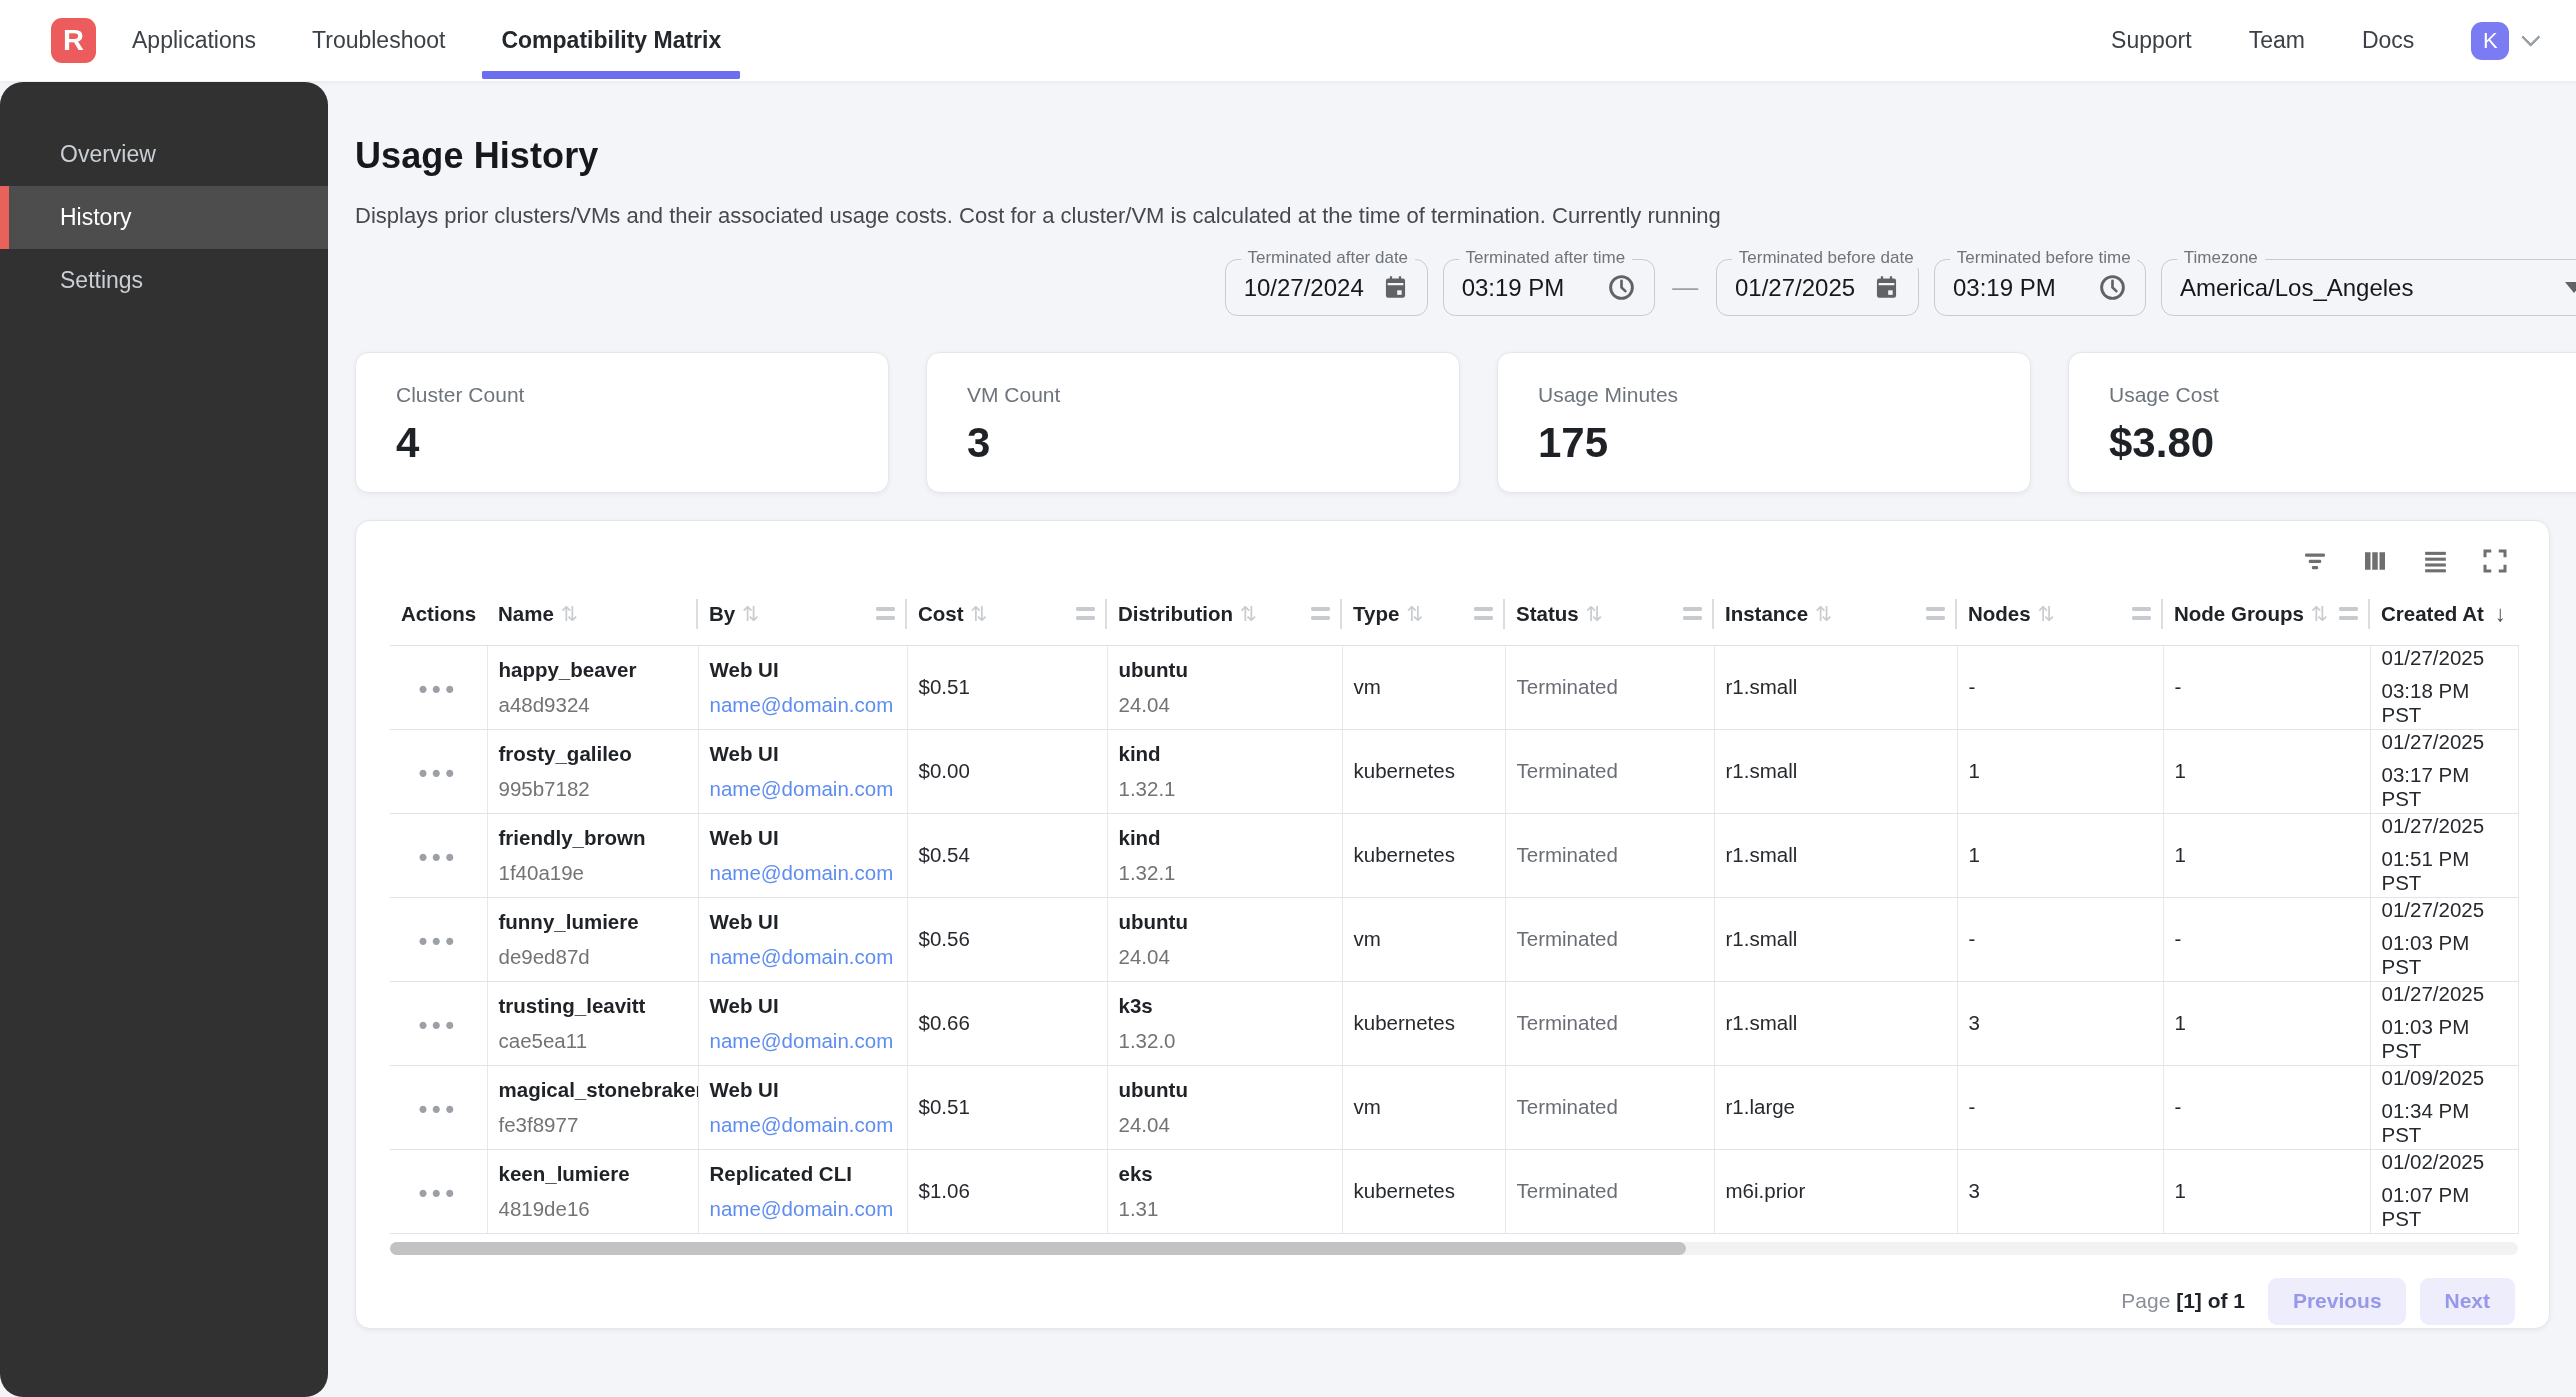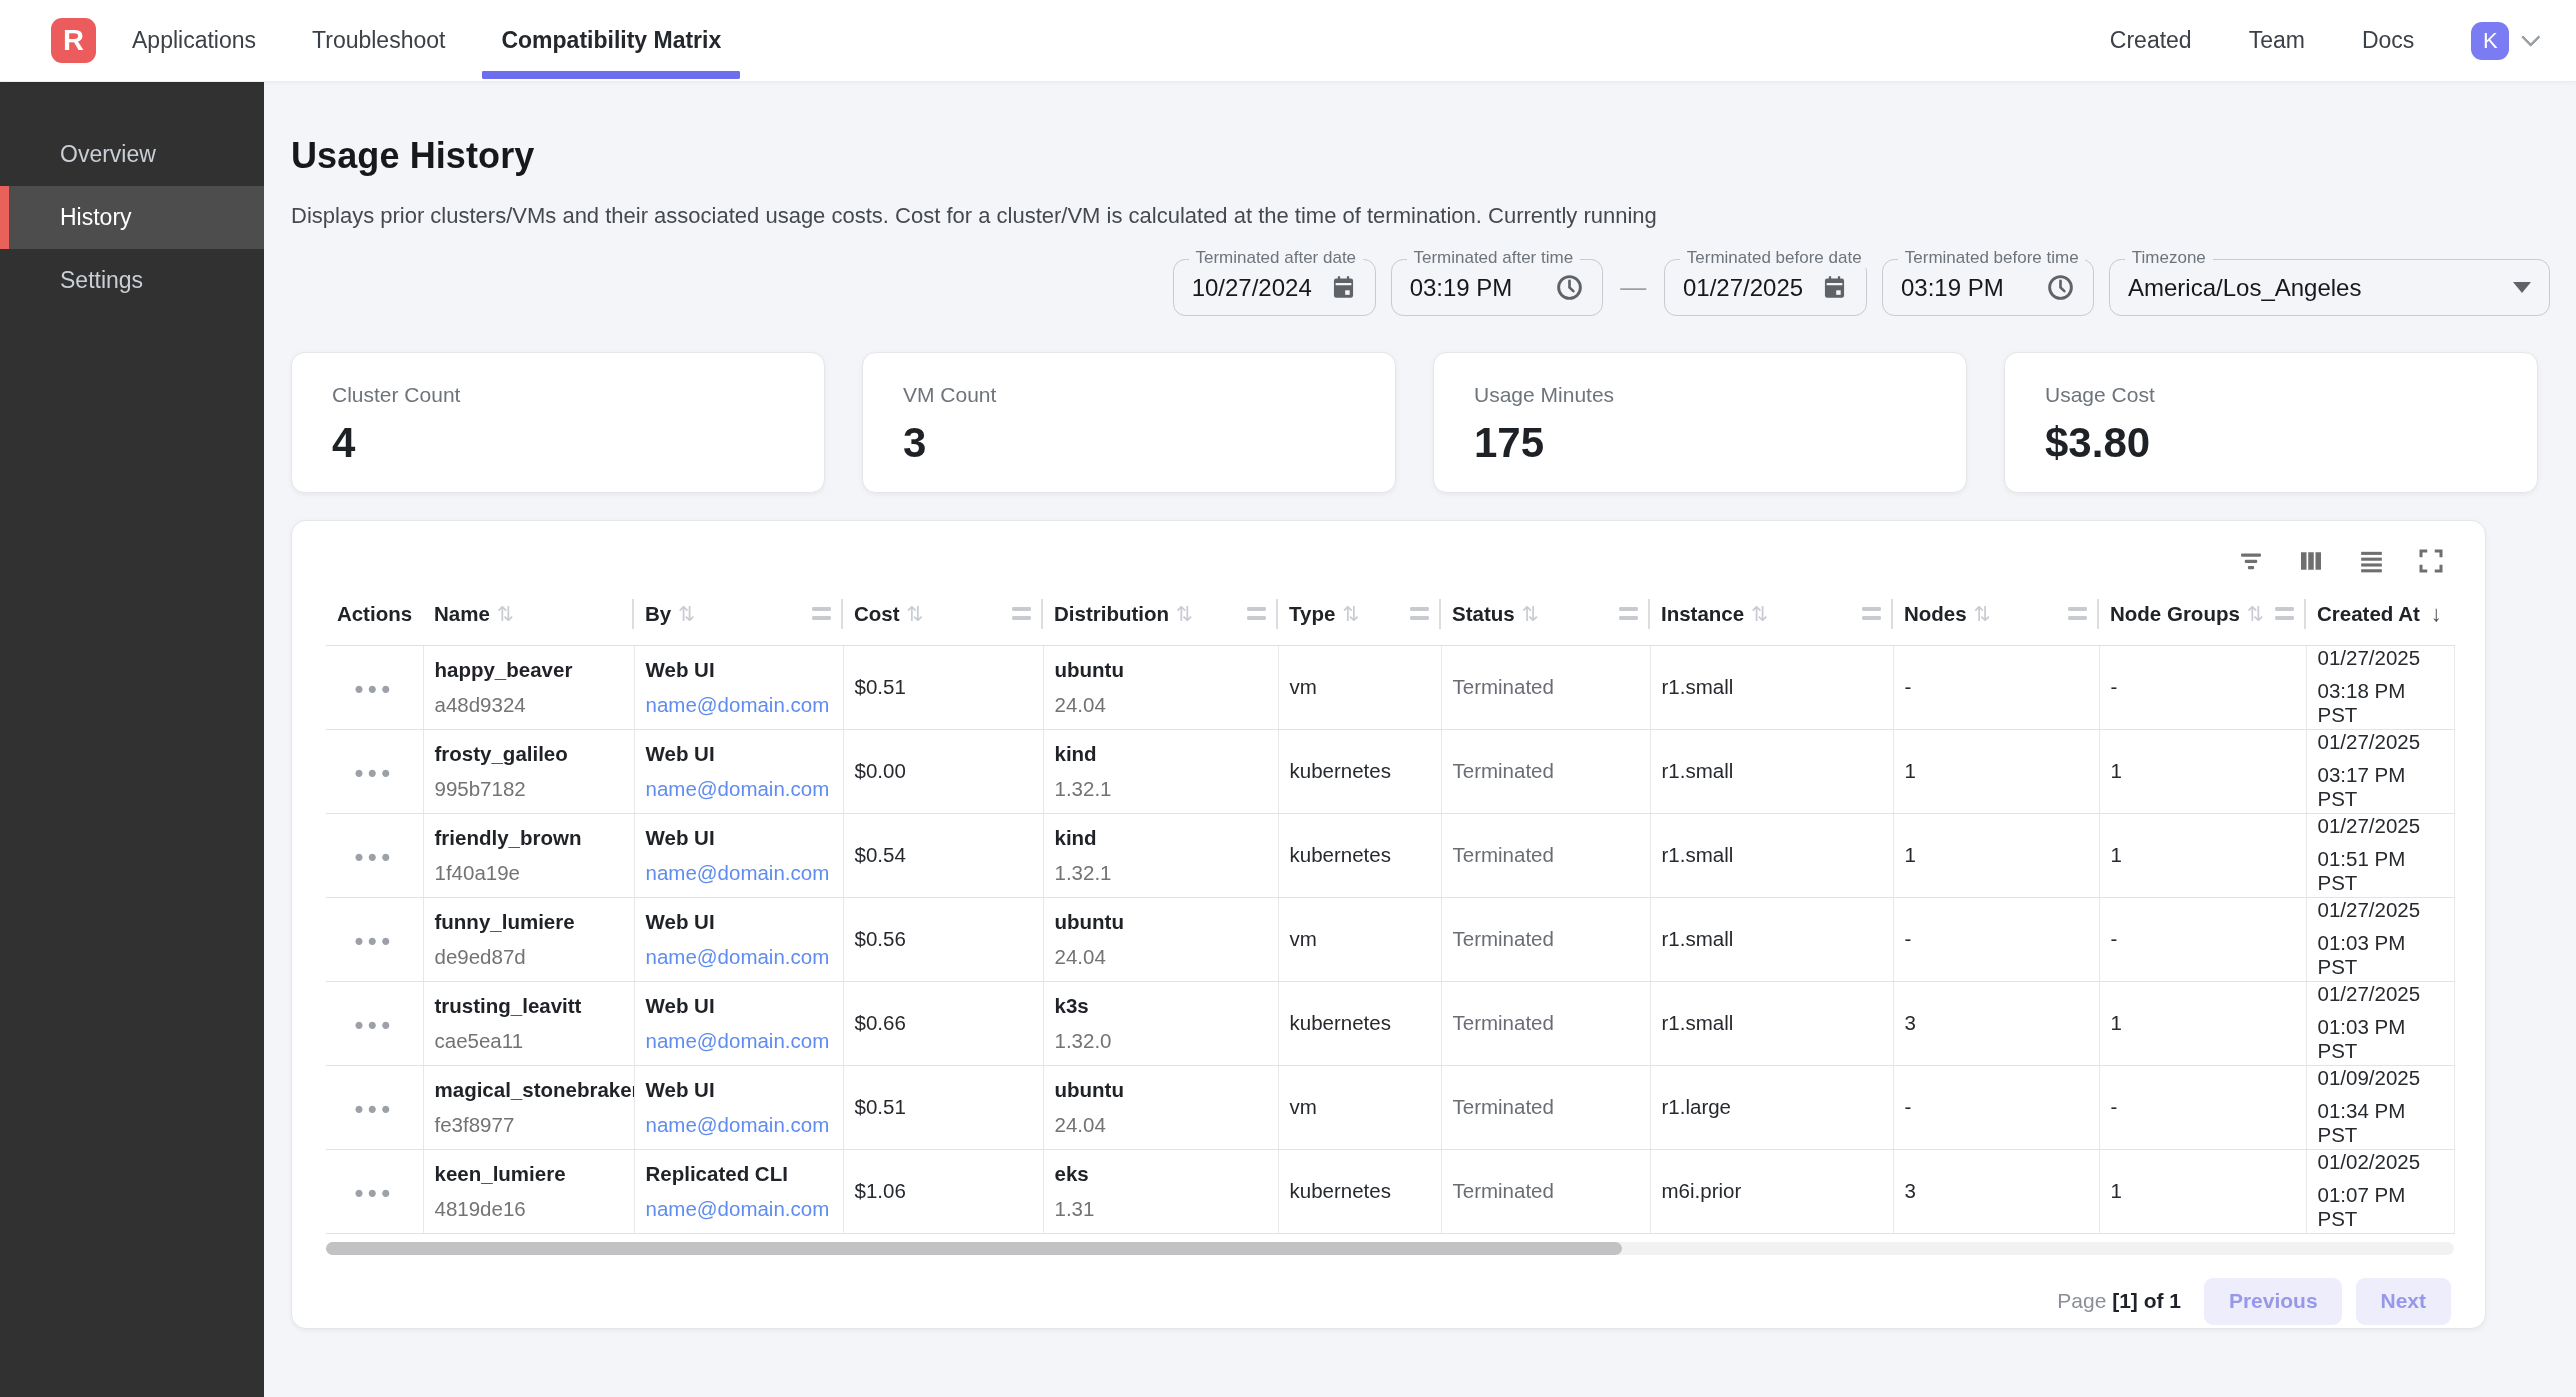--- a/index.html
+++ b/index.html
@@ -18,21 +18,21 @@
     height:7.5px; background:#6D6DF0; border-radius:1.4px; }
   .nav-right { margin-left:auto; display:flex; align-items:center; gap:57px; }
   .avatar-wrap { display:flex; align-items:center; gap:15px; cursor:pointer; }
   .avatar { width:38px; height:38px; border-radius:11px; background:#7B7BF3; color:#fff;
     font-size:22px; display:flex; align-items:center; justify-content:center; }
   .chevron-down { width:13.7px; height:13.7px; border-right:3.4px solid #9AA0A6; border-bottom:3.4px solid #9AA0A6;
     transform:rotate(45deg) translate(-2.7px,-2.7px); border-radius:1.4px; }
 
   
   .shell { display:flex; height:1315px; }
-  .sidebar { width:264px; background:#313131; padding-top:41px; flex:none; }
+  .sidebar { width:328px; background:#313131; padding-top:41px; flex:none;border-radius:23px; }
   .side-item { height:63px; display:flex; align-items:center; padding-left:51px;
     font-size:23px; color:#C9CFD6; cursor:pointer; border-left:9.6px solid transparent; }
   .side-item.active { background:#4D4D4D; color:#FFFFFF; border-left-color:#E8615A; }
 
   
   .main { flex:1; padding:53px 26px 0 27px; }
   .page-title { font-size:36px; font-weight:bold; color:#16181C; letter-spacing:0.1px; }
   .desc { margin-top:23px; font-size:22px; line-height:32px; color:#45494F; }
   .desc a { color:#3E6CDF; text-decoration:none; font-weight:bold; }
 
@@ -99,21 +99,21 @@
 <body>
 
 <header class="topnav">
   <div class="logo">R</div>
   <nav class="nav-left">
     <div class="nav-item">Applications</div>
     <div class="nav-item">Troubleshoot</div>
     <div class="nav-item active">Compatibility Matrix</div>
   </nav>
   <nav class="nav-right">
-    <div class="nav-item">Created</div>
+    <div class="nav-item">Support</div>
     <div class="nav-item">Team</div>
     <div class="nav-item">Docs</div>
     <div class="avatar-wrap">
       <div class="avatar">K</div>
       <span class="chevron-down"></span>
     </div>
   </nav>
 </header>
 
 <div class="shell">

